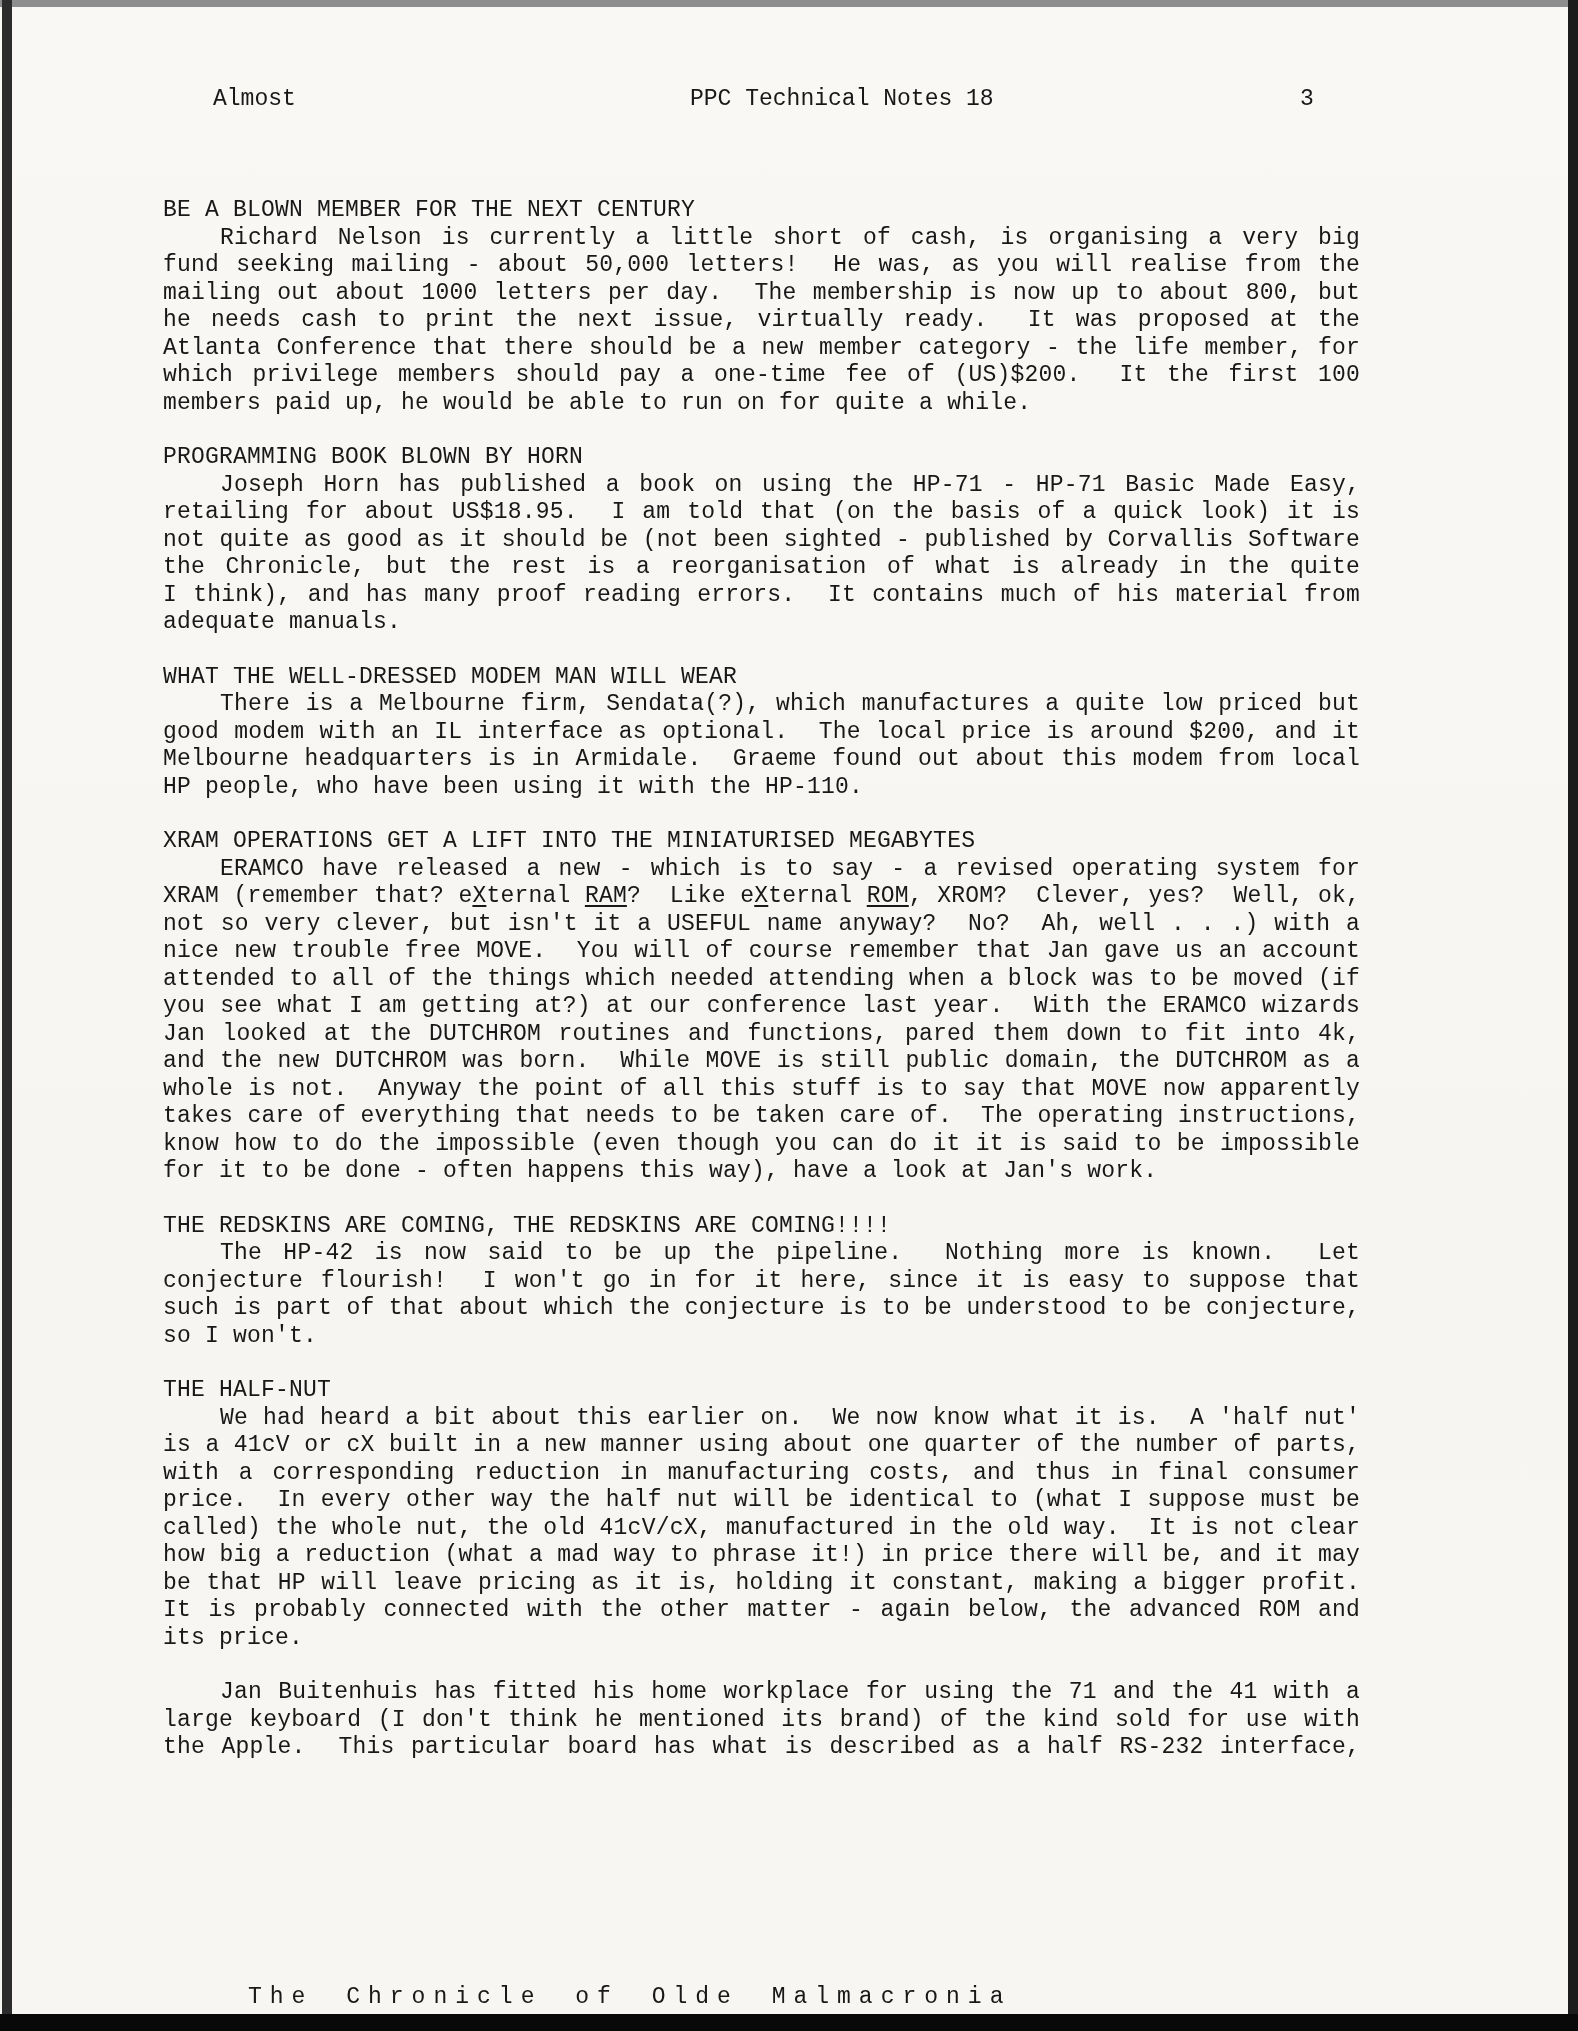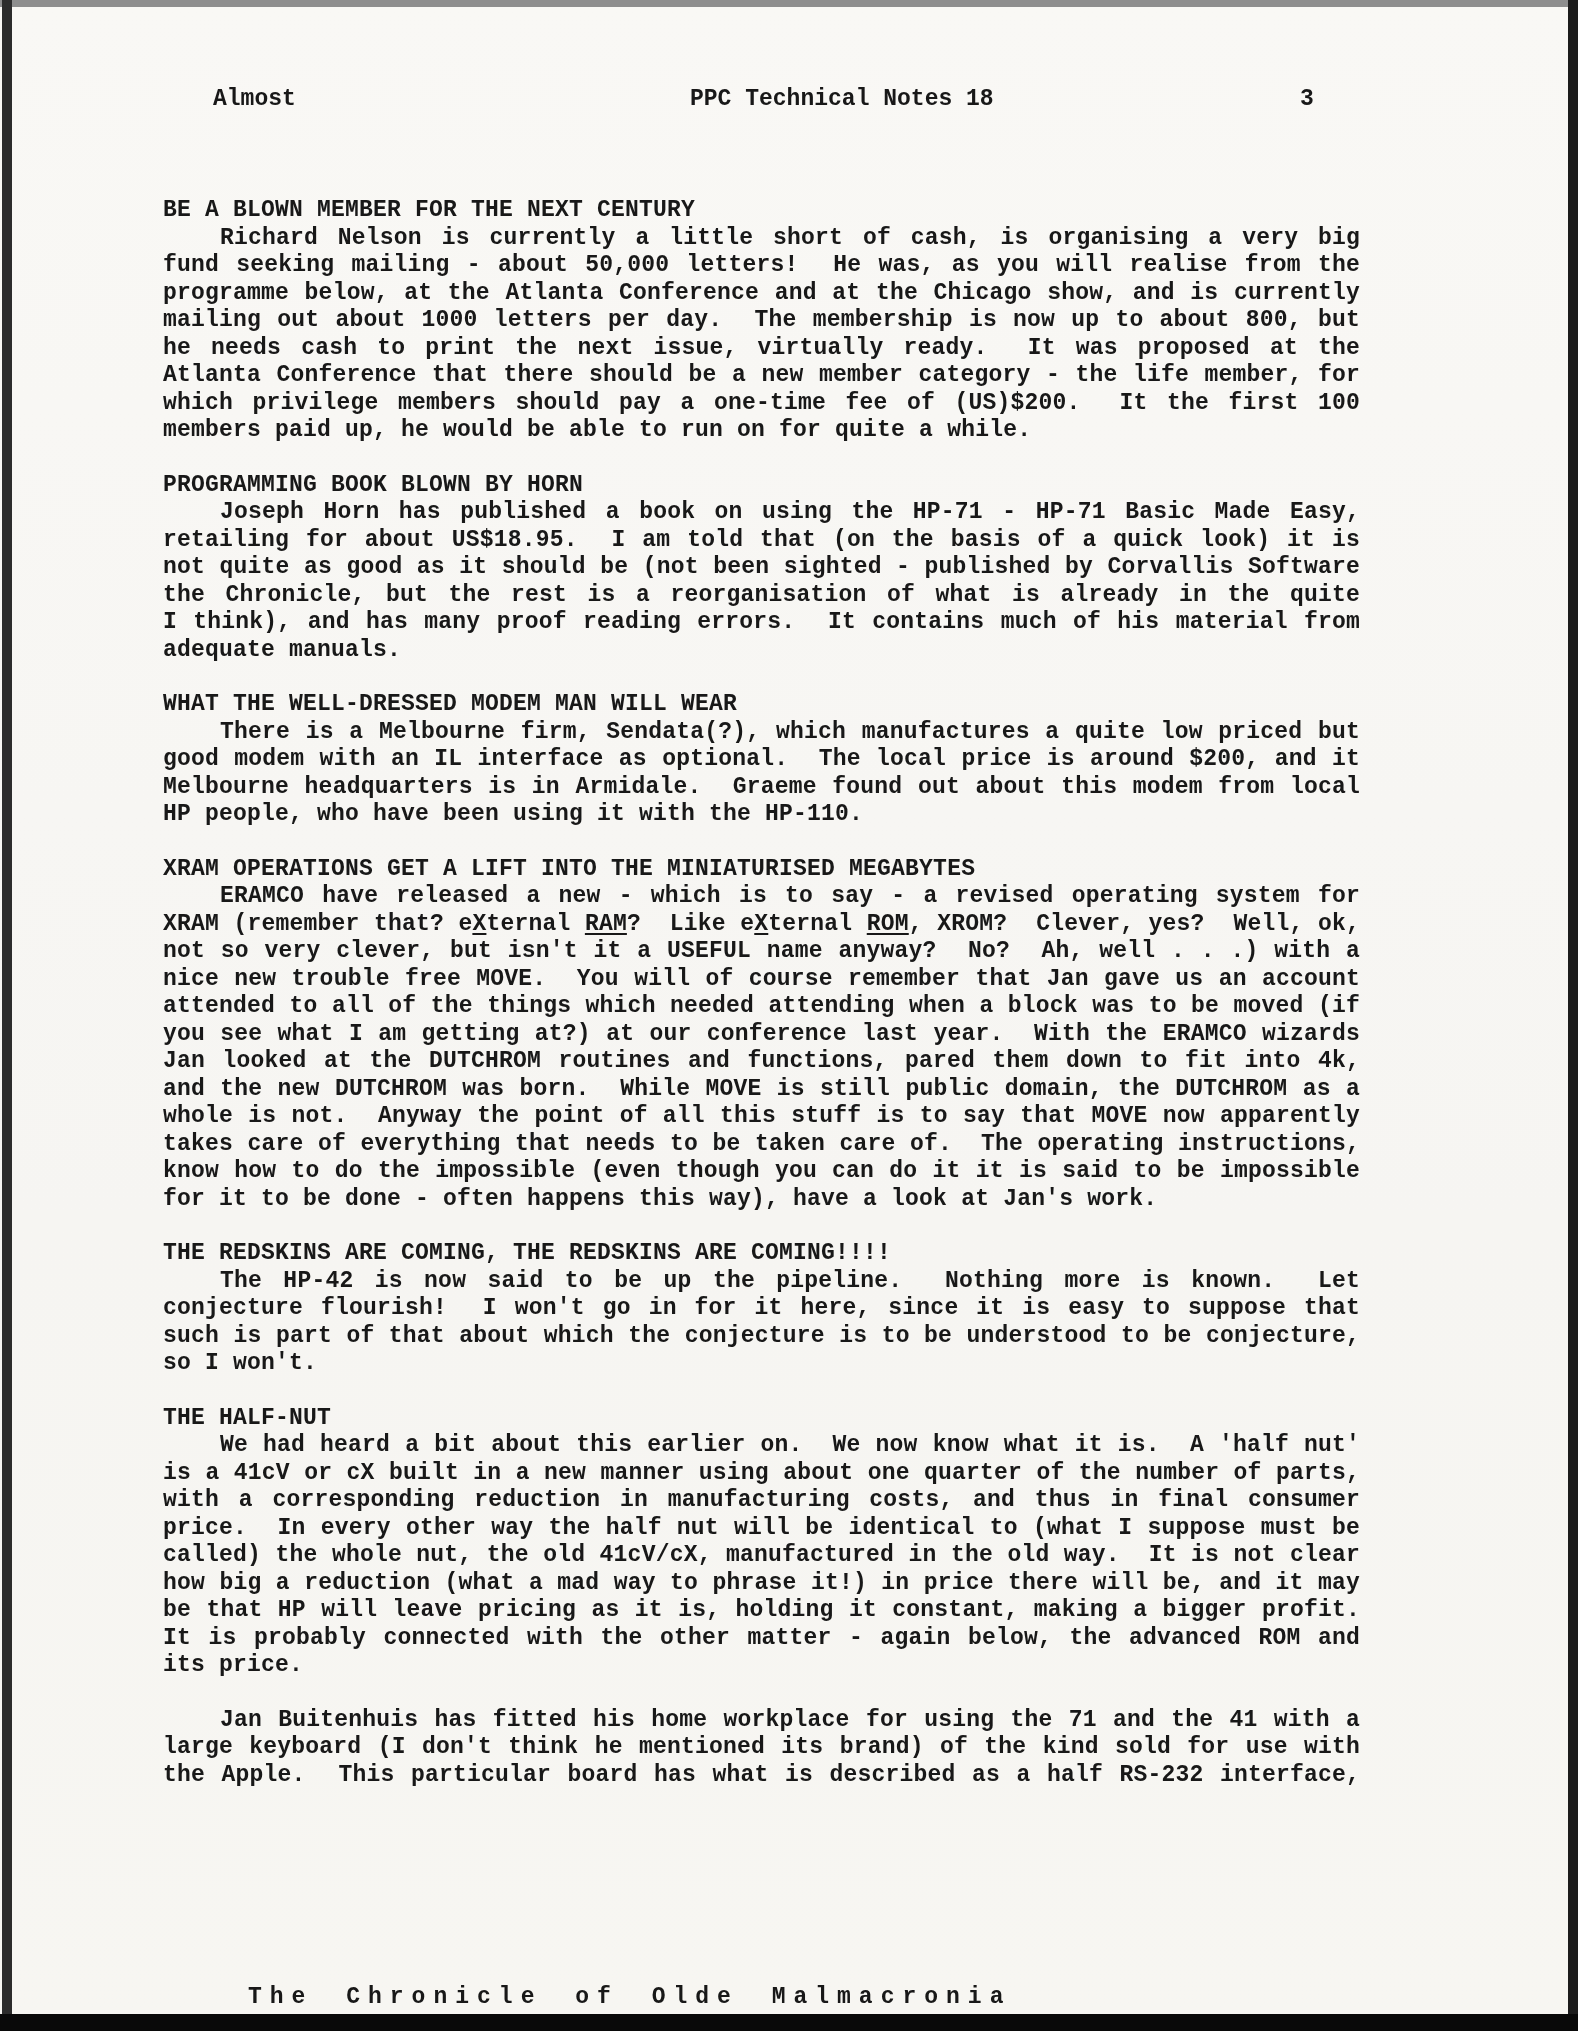--- a/index.html
+++ b/index.html
@@ -4,21 +4,20 @@
 <style>
   html, body { margin: 0; padding: 0; background: #1a1a1a; }
   .scan-page {
     position: relative;
     width: 1578px;
     height: 2031px;
     background: linear-gradient(180deg, #f9f8f5 0%, #f6f5f2 60%, #f7f6f2 100%);
     overflow: hidden;
     font-family: "Liberation Mono", "DejaVu Sans Mono", monospace;
     color: #181818;
-    font-weight: bold;
   }
   
   .edge-top    { position: absolute; left: 0; top: 0; width: 100%; height: 7px; background: #8e8e8e; }
   .edge-left   { position: absolute; left: 2px; top: 0; width: 10px; height: 100%; background: #2c2c2c; }
   .edge-right  { position: absolute; right: 0; top: 0; width: 10px; height: 100%; background: #1c1c1c; }
   .edge-bottom { position: absolute; left: 0; bottom: 0; width: 100%; height: 17px; background: #090909; }
 
   .header-left, .header-title, .header-pagenum {
     position: absolute; top: 86px;
     font-size: 23px; line-height: 27.5px;
@@ -67,21 +66,20 @@
 
   <div class="header-left">Almost</div>
   <div class="header-title">PPC Technical Notes 18</div>
   <div class="header-pagenum">3</div>
 
   <div class="doc-body" id="sections-root">
       <section class="doc-section">
         <div class="heading">BE A BLOWN MEMBER FOR THE NEXT CENTURY</div>
         <div class="line first j">Richard Nelson is currently a little short of cash, is organising a very big</div>
         <div class="line j">fund seeking mailing - about 50,000 letters!  He was, as you will realise from the</div>
-        <div class="line j">programme below, at the Atlanta Conference and at the Chicago show, and is currently</div>
         <div class="line j">mailing out about 1000 letters per day.  The membership is now up to about 800, but</div>
         <div class="line j">he needs cash to print the next issue, virtually ready.  It was proposed at the</div>
         <div class="line j">Atlanta Conference that there should be a new member category - the life member, for</div>
         <div class="line j">which privilege members should pay a one-time fee of (US)$200.  It the first 100</div>
         <div class="line">members paid up, he would be able to run on for quite a while.</div>
       </section>
       <section class="doc-section">
         <div class="heading">PROGRAMMING BOOK BLOWN BY HORN</div>
         <div class="line first j">Joseph Horn has published a book on using the HP-71 - HP-71 Basic Made Easy,</div>
         <div class="line j">retailing for about US$18.95.  I am told that (on the basis of a quick look) it is</div>

